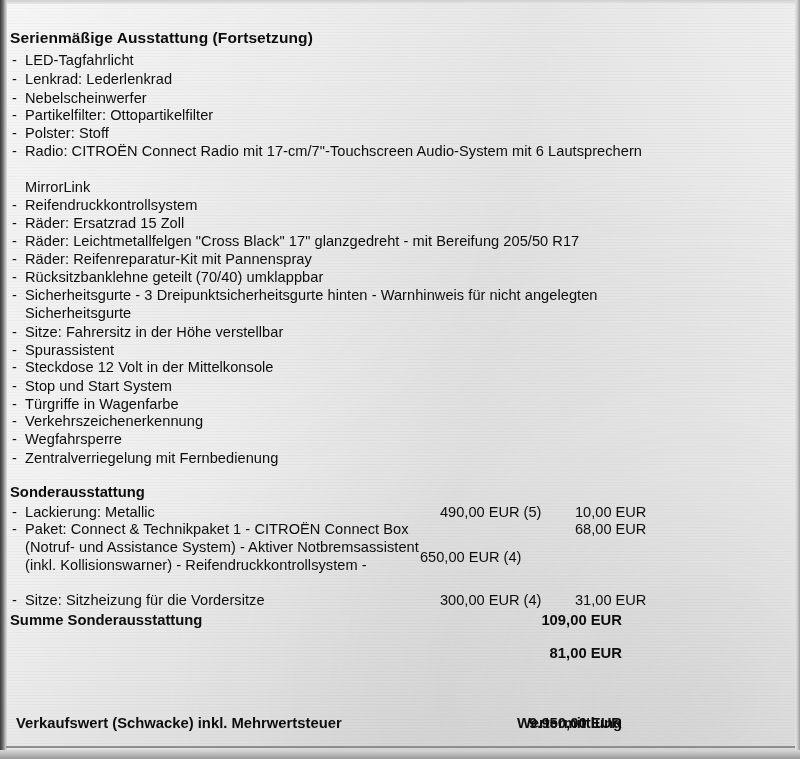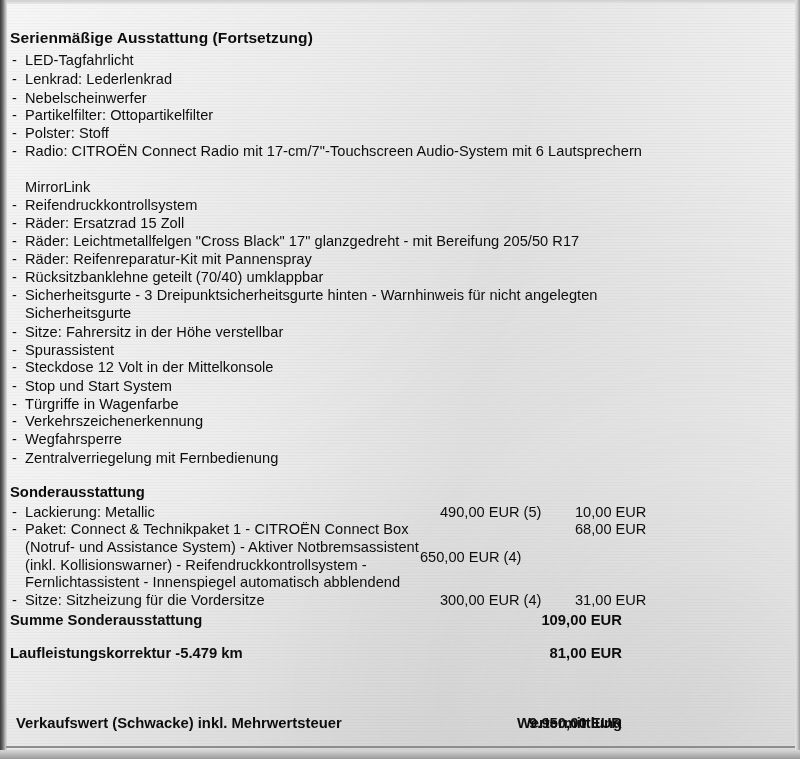--- a/index.html
+++ b/index.html
@@ -226,35 +226,31 @@
     </div>
     <div class="amount" style="left: 420px; top: 520.38px; margin-top: 28px;">650,00 EUR (4)</div>
     <div class="amount" style="left: 575px; top: 520.38px;">68,00 EUR</div>
 
     <div class="row cont" style="left: 12px; top: 538.08px; width: 470px;">
       <span class="text">(Notruf- und Assistance System)  - Aktiver Notbremsassistent</span>
     </div>
     <div class="row cont" style="left: 12px; top: 555.78px; width: 470px;">
       <span class="text">(inkl. Kollisionswarner)  - Reifendruckkontrollsystem  -</span>
     </div>
-    <div class="row cont" style="left: 12px; top: 573.48px; width: 470px;">
-      <span class="text">Fernlichtassistent  - Innenspiegel automatisch abblendend</span>
-    </div>
 
     <div class="row" style="left: 12px; top: 591.18px; width: 430px;">
       <span class="bullet">-</span>
       <span class="text">Sitze: Sitzheizung für die Vordersitze</span>
     </div>
     <div class="amount" style="left: 440px; top: 591.18px;">300,00 EUR (4)</div>
     <div class="amount" style="left: 575px; top: 591.18px;">31,00 EUR</div>
 
     <div class="total-label" style="left: 10px; top: 611.535px;">Summe Sonderausstattung</div>
     <div class="total-value" style="right: 18px; top: 611.535px;">109,00 EUR</div>
 
-    <div class="total-label" style="left: 10px; top: 645.165px;">Laufleistungskorrektur -5.479 km</div>
     <div class="total-value" style="right: 18px; top: 645.165px;">81,00 EUR</div>
 
     <div class="total-value" style="right: 18px; top: 715px;">Wertermittlung</div>
 
     <div class="total-label" style="left: 0; top: 715.08px; margin-left: 16px;">Verkaufswert (Schwacke) inkl. Mehrwertsteuer</div>
     <div class="total-value" style="right: 18px; top: 715.08px;">9.950,00 EUR</div>
 
   </div>
 
   <div class="grain"></div>

